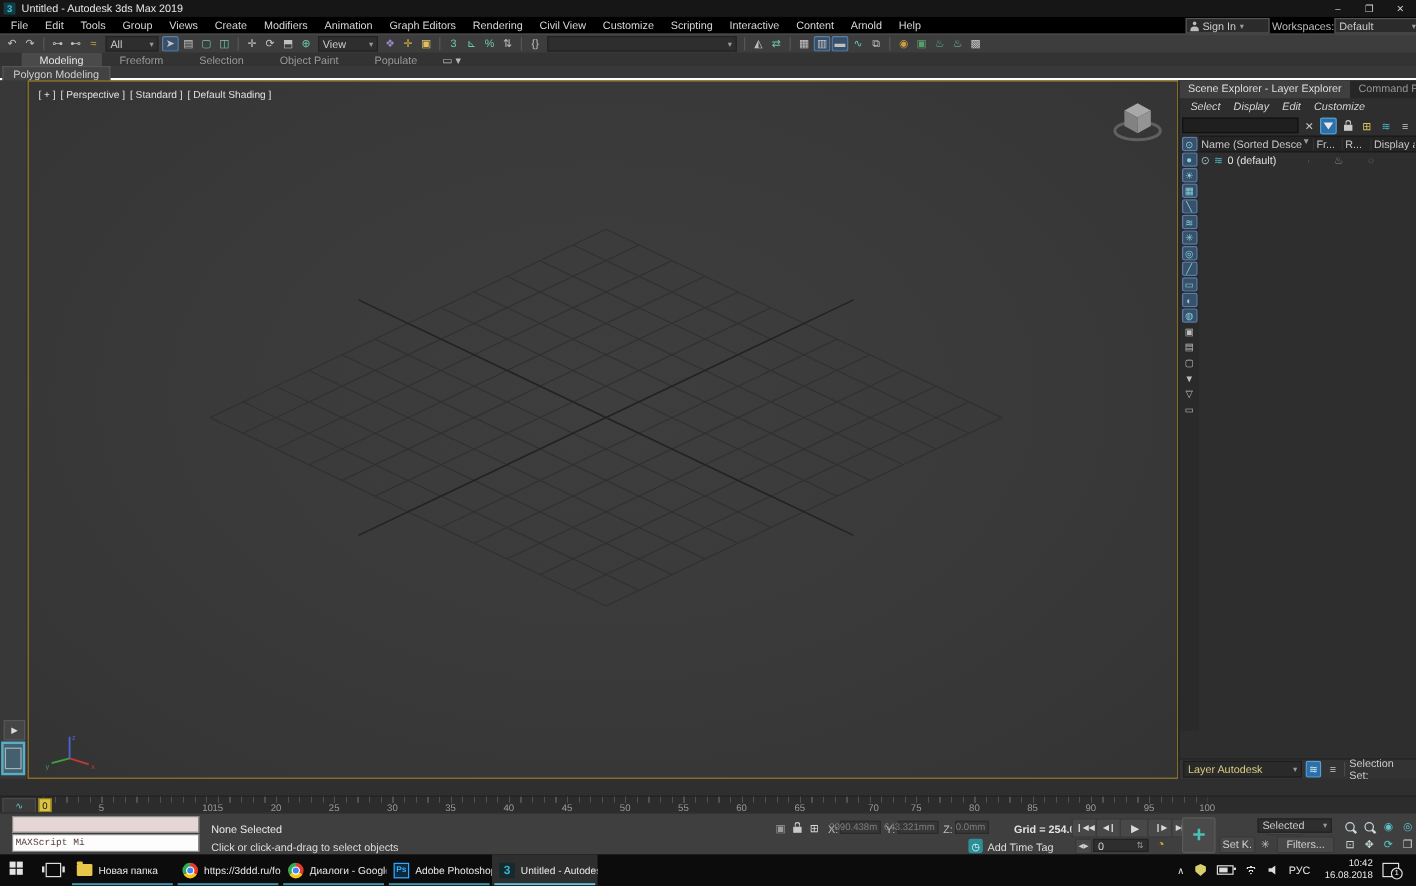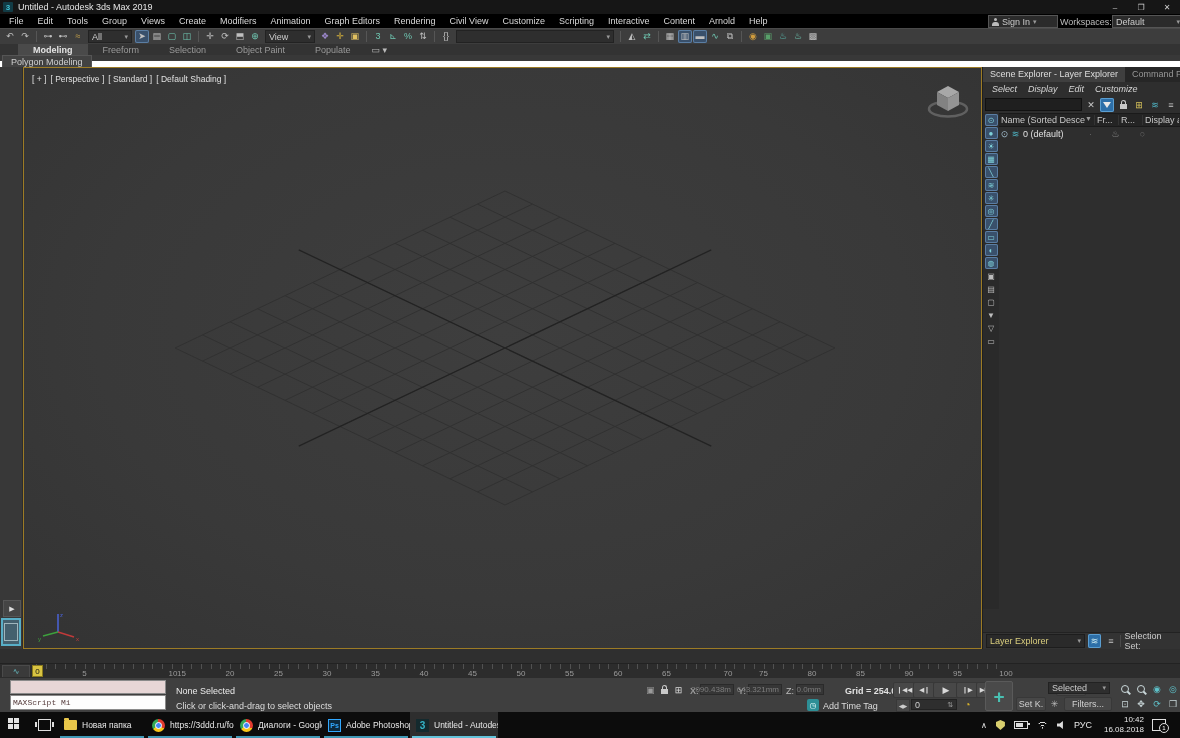--- a/index.html
+++ b/index.html
@@ -28,23 +28,23 @@
            display:flex;align-items:center;padding-left:3px;gap:1px;}
   .tbtn{min-width:14px;height:13px;display:inline-flex;align-items:center;justify-content:center;color:#c0c0c0;font-size:9px;border-radius:2px;line-height:1;}
   .tbtn.pressed{background:#39506b;box-shadow:inset 0 0 0 1px #5b7ea3;}
   .tsep{width:1px;height:11px;background:#565656;margin:0 3px;}
   .tdrop{height:11px;background:#2e2e2e;border:1px solid #222;display:inline-flex;align-items:center;justify-content:space-between;padding:0 3px;color:#ccc;margin:0 2px;}
   .tinput{height:11px;background:#2e2e2e;border:1px solid #222;display:inline-flex;align-items:center;justify-content:flex-end;padding:0 3px;margin:0 2px;}
 
   
   .ribbontabs{position:absolute;left:0;top:44px;width:100%;height:11px;background:#333;display:flex;align-items:stretch;padding-left:18px;box-sizing:border-box;}
   .rtab{padding:1px 15px;color:#9a9a9a;}
-  .rtab.active{background:#4a4a4a;color:#e4e4e4;font-weight:bold;}
+  .rtab.active{background:#4a4a4a;color:#e4e4e4;}
   .rtab-fly{padding:1px 6px;color:#bbb;}
-  .ribbonpanel{position:absolute;left:0;top:55px;width:100%;height:12px;background:#383838;border-bottom:6px solid #ffffff;box-sizing:border-box;}
+  .ribbonpanel{position:absolute;left:0;top:55px;width:100%;height:12px;background:#383838;border-bottom:2px solid #ffffff;box-sizing:border-box;}
   .ptab{display:inline-block;margin-left:2px;padding:1px 8px;background:#424242;border:1px solid #555;border-bottom:none;color:#cfcfcf;}
 
   
   .dock{position:absolute;left:0;top:67px;width:23px;height:582px;background:#383838;border-right:1px solid #2c2c2c;box-sizing:border-box;}
   .layout-arrow{position:absolute;left:3px;top:533px;width:16px;height:15px;background:#454545;border:1px solid #565656;color:#ddd;font-size:7px;display:flex;align-items:center;justify-content:center;}
   .layout-tab{position:absolute;left:1px;top:551px;width:20px;height:28px;background:#44606e;border:2px solid #58aec6;box-sizing:border-box;display:flex;align-items:center;justify-content:center;}
   .layout-tab span{display:block;width:12px;height:16px;border:1px solid #9fb6bd;}
 
   
   .viewport{position:absolute;left:23px;top:67px;width:959px;height:582px;box-sizing:border-box;border:1px solid #9c7b25;
@@ -378,21 +378,21 @@
           <span class="cell-ico" style="color:#4fb6c6;">≋</span>
           <span style="padding-left:2px;width:62px;">0 (default)</span>
           <span class="cell-ico" style="color:#666;">·</span>
           <span class="cell-ico" style="color:#8a8a8a;margin-left:14px;">♨</span>
           <span class="cell-ico" style="color:#666;margin-left:16px;">○</span>
         </div>
       </div>
     </div>
     <div class="rp-foot">
       <span class="drop">
-        <span>Layer Explorer</span>
+        <span>Layer Autodesk</span>
         <span class="caret">▾</span>
       </span>
       <span class="sbtn pressed" style="color:#cfeef2;">≋</span>
       <span class="sbtn">≡</span>
       <span class="fdiv"></span>
       <span>Selection Set:</span>
     </div>
   </div>
 
 

